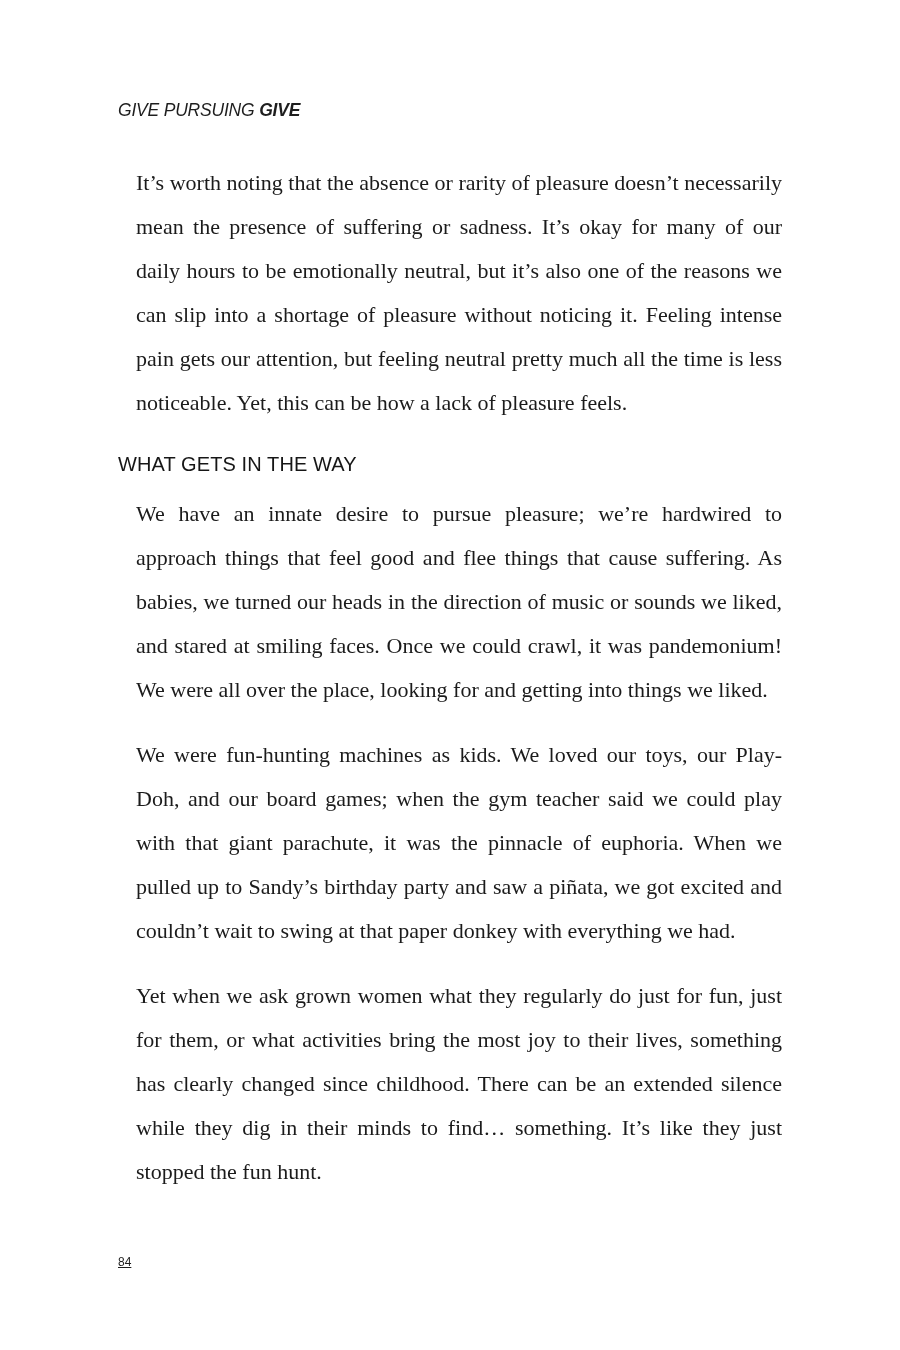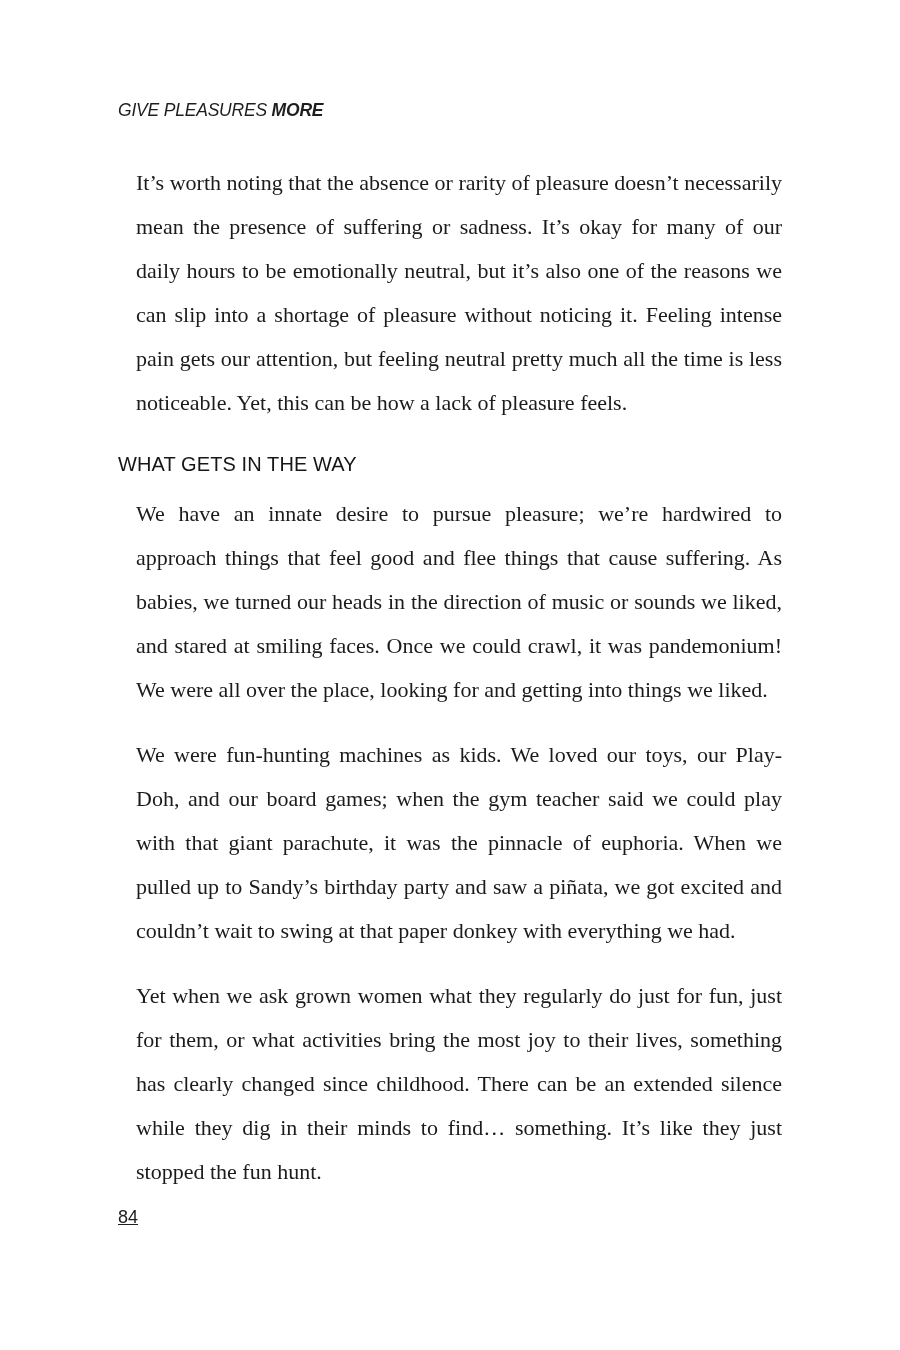--- a/index.html
+++ b/index.html
@@ -50,35 +50,35 @@
     letter-spacing: 0.1px;
     color: #161616;
     margin: 25px 0 13px 0;
   }
   h2.section-heading .heading-line {
     display: block;
   }
   .page-number {
     position: absolute;
     left: 118px;
-    top: 1206px;
+    top: 1251px;
     font-family: "Liberation Sans", sans-serif;
-    font-size: 18px;
+    font-size: 12px;
     line-height: 22px;
     color: #1e1e1e;
     text-decoration: underline;
   }
 </style>
 </head>
 <body>
 
 <div class="page">
   <div class="content">
 
-    <div class="running-header"><span>GIVE PLEASURES </span><span class="rh-bold">MORE</span></div>
+    <div class="running-header"><span>GIVE PURSUING </span><span class="rh-bold">GIVE</span></div>
 
     <p class="body-para">It’s worth noting that the absence or rarity of pleasure doesn’t necessarily mean the presence of suffering or sadness. It’s okay for many of our daily hours to be emotionally neutral, but it’s also one of the reasons we can slip into a shortage of pleasure without noticing it. Feeling intense pain gets our attention, but feeling neutral pretty much all the time is less noticeable. Yet, this can be how a lack of pleasure feels.</p>
 
     <h2 class="section-heading">
       <span class="heading-line">WHAT GETS IN THE WAY</span>
     </h2>
 
     <p class="body-para">We have an innate desire to pursue pleasure; we’re hardwired to approach things that feel good and flee things that cause suffer­ing. As babies, we turned our heads in the direction of music or sounds we liked, and stared at smiling faces. Once we could crawl, it was pandemonium! We were all over the place, looking for and getting into things we liked.</p>
 
     <p class="body-para">We were fun-hunting machines as kids. We loved our toys, our Play-Doh, and our board games; when the gym teacher said we could play with that giant parachute, it was the pinnacle of eu­phoria. When we pulled up to Sandy’s birthday party and saw a piñata, we got excited and couldn’t wait to swing at that paper donkey with everything we had.</p>

